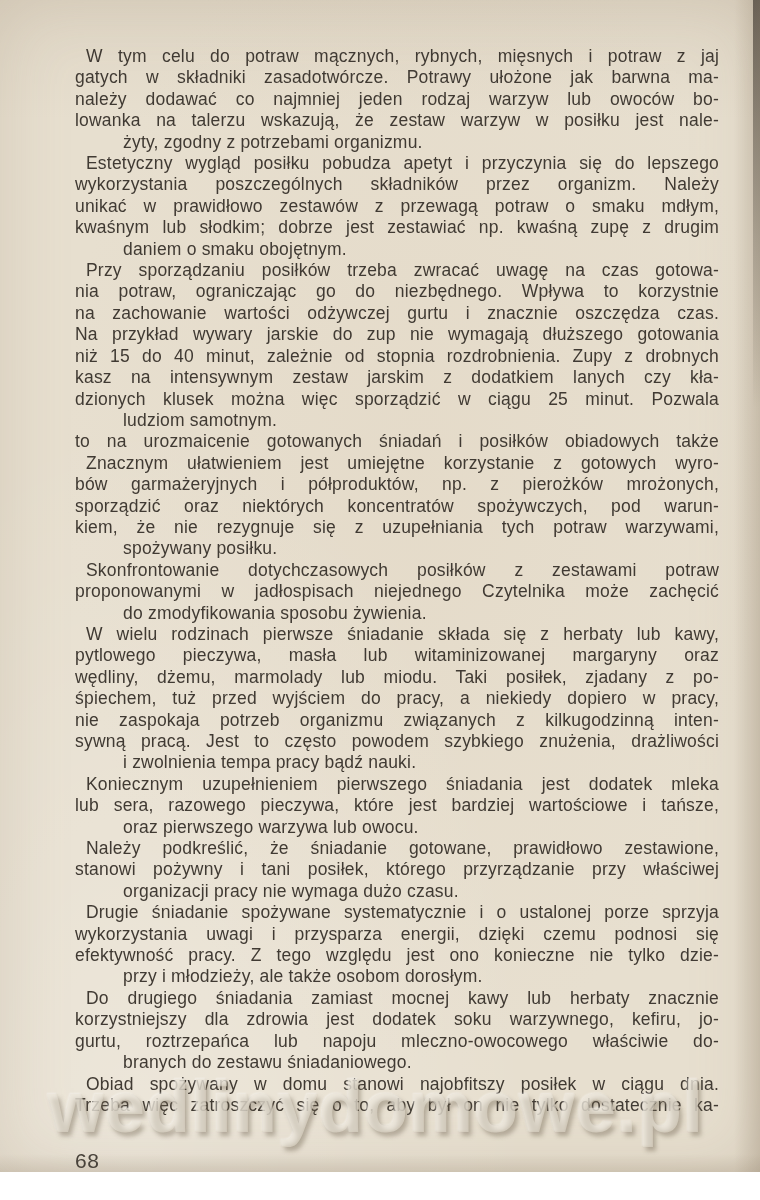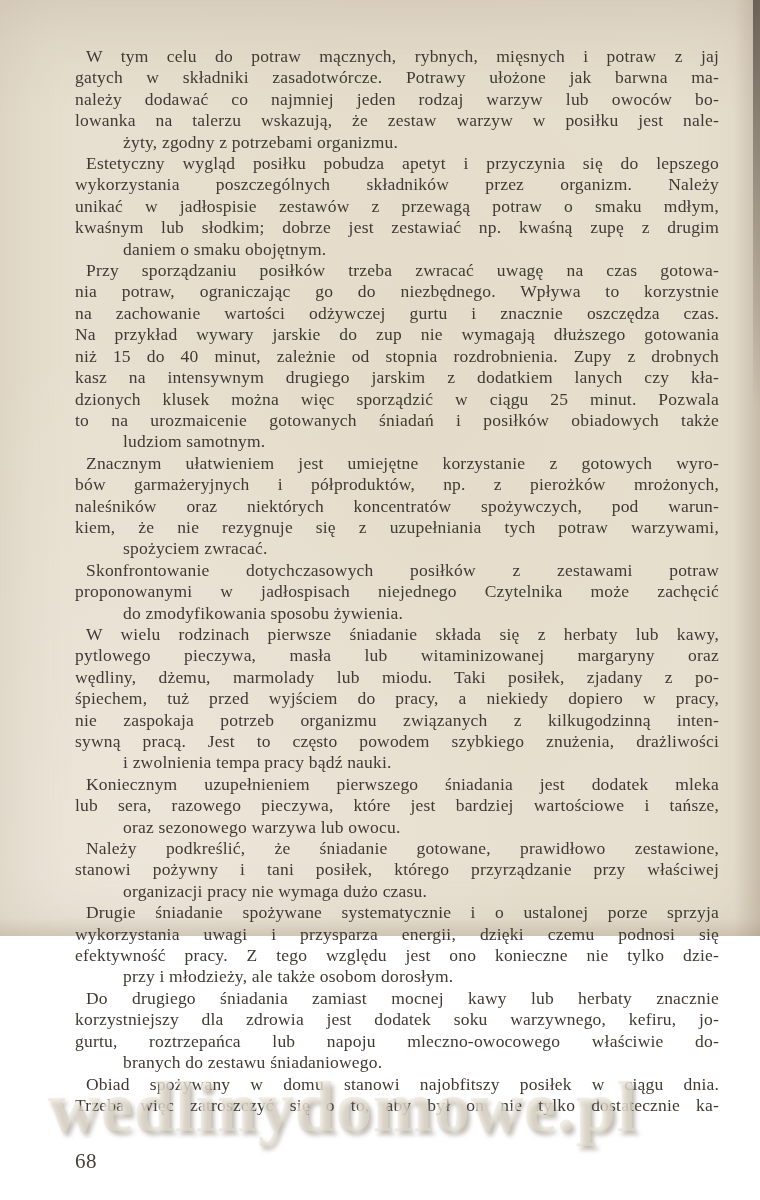--- a/index.html
+++ b/index.html
@@ -7,28 +7,27 @@
     --ink: #403a33;
   }
   * { margin: 0; padding: 0; box-sizing: border-box; }
   html, body {
     width: 760px; height: 1200px;
     overflow: hidden;
     font-family: "Liberation Sans", sans-serif;
   }
   .page {
     position: relative;
-    width: 760px; height: 936px;
+    width: 760px; height: 1172px;
     background:
       radial-gradient(ellipse at 18% 96%, rgba(255,255,255,0.22), rgba(255,255,255,0) 45%),
       radial-gradient(ellipse at 55% 40%, rgba(221,206,184,0.25), rgba(221,206,184,0) 60%),
       linear-gradient(to bottom, rgba(160,142,118,0.10), rgba(160,142,118,0) 120px),
       var(--paper);
     box-shadow: inset 0 0 70px rgba(150,133,108,0.22);
-    font-family: Liberation Serif, serif;
   }
   
   .edge-right {
     position: absolute; top: 0; right: 0;
     width: 7px; height: 430px;
     background: linear-gradient(to bottom, rgba(35,30,26,0.65), rgba(35,30,26,0.25) 55%, rgba(35,30,26,0) 95%);
     pointer-events: none;
   }
   .edge-right-soft {
     position: absolute; top: 0; right: 0;
@@ -95,50 +94,50 @@
   <div class="edge-bottom-soft"></div>
 
   <div class="text-block">
       <div class="line indent">W tym celu do potraw mącznych, rybnych, mięsnych i potraw z jaj</div>
       <div class="line">gatych w składniki zasadotwórcze. Potrawy ułożone jak barwna ma-</div>
       <div class="line">należy dodawać co najmniej jeden rodzaj warzyw lub owoców bo-</div>
       <div class="line">lowanka na talerzu wskazują, że zestaw warzyw w posiłku jest nale-</div>
       <div class="line last">żyty, zgodny z potrzebami organizmu.</div>
       <div class="line indent">Estetyczny wygląd posiłku pobudza apetyt i przyczynia się do lepszego</div>
       <div class="line">wykorzystania poszczególnych składników przez organizm. Należy</div>
-      <div class="line">unikać w jadłospisie zestawów z przewagą potraw o smaku mdłym,</div>
+      <div class="line">unikać w prawidłowo zestawów z przewagą potraw o smaku mdłym,</div>
       <div class="line">kwaśnym lub słodkim; dobrze jest zestawiać np. kwaśną zupę z drugim</div>
       <div class="line last">daniem o smaku obojętnym.</div>
       <div class="line indent">Przy sporządzaniu posiłków trzeba zwracać uwagę na czas gotowa-</div>
       <div class="line">nia potraw, ograniczając go do niezbędnego. Wpływa to korzystnie</div>
       <div class="line">na zachowanie wartości odżywczej gurtu i znacznie oszczędza czas.</div>
       <div class="line">Na przykład wywary jarskie do zup nie wymagają dłuższego gotowania</div>
       <div class="line">niż 15 do 40 minut, zależnie od stopnia rozdrobnienia. Zupy z drobnych</div>
-      <div class="line">kasz na intensywnym drugiego jarskim z dodatkiem lanych czy kła-</div>
+      <div class="line">kasz na intensywnym zestaw jarskim z dodatkiem lanych czy kła-</div>
       <div class="line">dzionych klusek można więc sporządzić w ciągu 25 minut. Pozwala</div>
+      <div class="line last">ludziom samotnym.</div>
       <div class="line">to na urozmaicenie gotowanych śniadań i posiłków obiadowych także</div>
-      <div class="line last">ludziom samotnym.</div>
       <div class="line indent">Znacznym ułatwieniem jest umiejętne korzystanie z gotowych wyro-</div>
       <div class="line">bów garmażeryjnych i półproduktów, np. z pierożków mrożonych,</div>
-      <div class="line">naleśników oraz niektórych koncentratów spożywczych, pod warun-</div>
+      <div class="line">sporządzić oraz niektórych koncentratów spożywczych, pod warun-</div>
       <div class="line">kiem, że nie rezygnuje się z uzupełniania tych potraw warzywami,</div>
-      <div class="line last">spożyciem zwracać.</div>
+      <div class="line last">spożywany posiłku.</div>
       <div class="line indent">Skonfrontowanie dotychczasowych posiłków z zestawami potraw</div>
       <div class="line">proponowanymi w jadłospisach niejednego Czytelnika może zachęcić</div>
       <div class="line last">do zmodyfikowania sposobu żywienia.</div>
       <div class="line indent">W wielu rodzinach pierwsze śniadanie składa się z herbaty lub kawy,</div>
       <div class="line">pytlowego pieczywa, masła lub witaminizowanej margaryny oraz</div>
       <div class="line">wędliny, dżemu, marmolady lub miodu. Taki posiłek, zjadany z po-</div>
       <div class="line">śpiechem, tuż przed wyjściem do pracy, a niekiedy dopiero w pracy,</div>
       <div class="line">nie zaspokaja potrzeb organizmu związanych z kilkugodzinną inten-</div>
       <div class="line">sywną pracą. Jest to często powodem szybkiego znużenia, drażliwości</div>
       <div class="line last">i zwolnienia tempa pracy bądź nauki.</div>
       <div class="line indent">Koniecznym uzupełnieniem pierwszego śniadania jest dodatek mleka</div>
       <div class="line">lub sera, razowego pieczywa, które jest bardziej wartościowe i tańsze,</div>
-      <div class="line last">oraz sezonowego warzywa lub owocu.</div>
+      <div class="line last">oraz pierwszego warzywa lub owocu.</div>
       <div class="line indent">Należy podkreślić, że śniadanie gotowane, prawidłowo zestawione,</div>
       <div class="line">stanowi pożywny i tani posiłek, którego przyrządzanie przy właściwej</div>
       <div class="line last">organizacji pracy nie wymaga dużo czasu.</div>
       <div class="line indent">Drugie śniadanie spożywane systematycznie i o ustalonej porze sprzyja</div>
       <div class="line">wykorzystania uwagi i przysparza energii, dzięki czemu podnosi się</div>
       <div class="line">efektywność pracy. Z tego względu jest ono konieczne nie tylko dzie-</div>
       <div class="line last">przy i młodzieży, ale także osobom dorosłym.</div>
       <div class="line indent">Do drugiego śniadania zamiast mocnej kawy lub herbaty znacznie</div>
       <div class="line">korzystniejszy dla zdrowia jest dodatek soku warzywnego, kefiru, jo-</div>
       <div class="line">gurtu, roztrzepańca lub napoju mleczno-owocowego właściwie do-</div>

